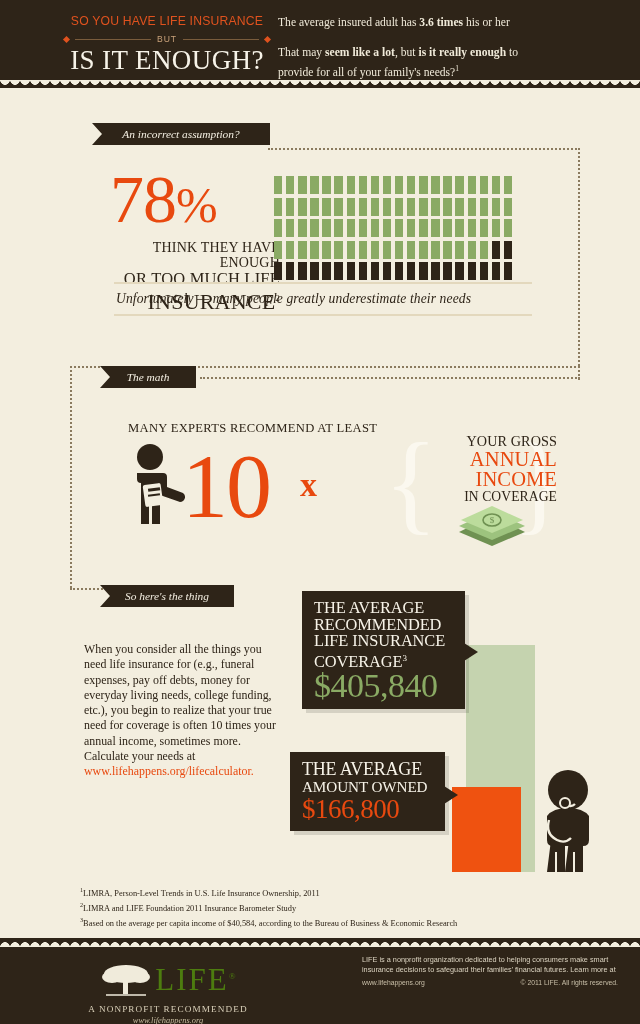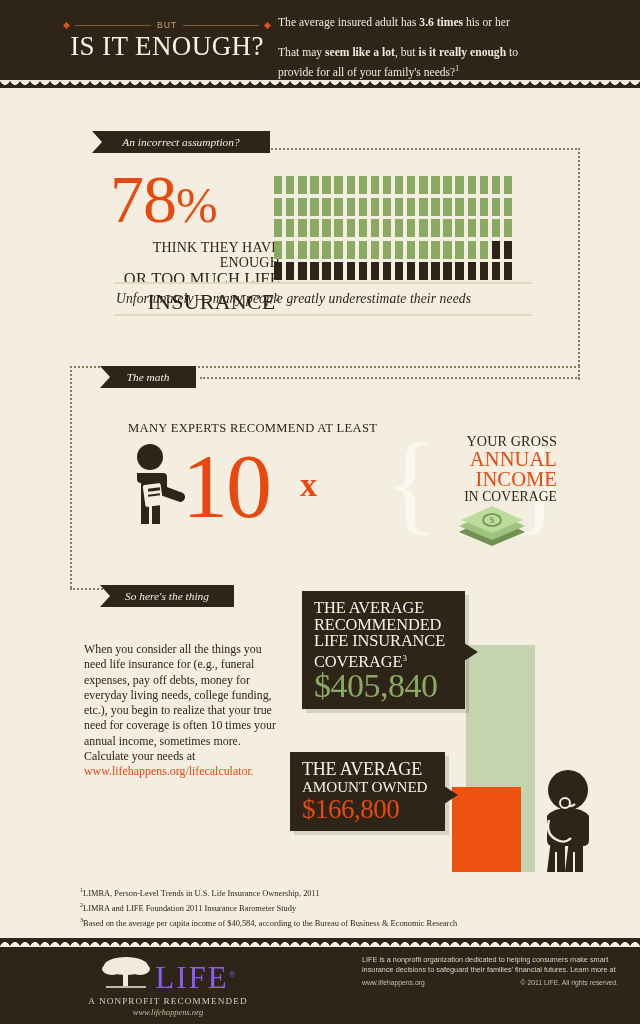--- a/index.html
+++ b/index.html
@@ -222,21 +222,21 @@
   }
   .footer-scallop {
     position: absolute; left: 0; top: 938px; width: 640px; height: 9px;
     background: radial-gradient(circle at 5px 9px, #f3eedf 4.6px, rgba(243,238,223,0) 5px);
     background-size: 10px 9px; background-repeat: repeat-x;
   }
   .logo-wrap { position: absolute; left: 68px; top: 954px; width: 200px; text-align: center; }
   .logo-row { display: flex; align-items: flex-end; justify-content: center; gap: 3px; }
   .logo-word {
     font-family: "Liberation Serif", serif;
-    font-size: 31px; line-height: 33px; color: #8b5cf6; letter-spacing: 2px;
+    font-size: 31px; line-height: 44px; color: #4d7c0f; letter-spacing: 2px;
   }
   .logo-word .reg { font-size: 9px; vertical-align: super; letter-spacing: 0; }
   .logo-sub1 {
     font-family: "Liberation Serif", serif;
     font-size: 9.2px; letter-spacing: 1.1px; color: #d8cfb8; margin-top: 2px;
   }
   .logo-sub2 {
     font-family: "Liberation Serif", serif;
     font-size: 8.4px; color: #c8bda2; margin-top: 2px; font-style: italic;
   }
@@ -248,20 +248,21 @@
   .foot-bottom { display: flex; justify-content: space-between; margin-top: 3px; }
   .foot-bottom span { font-size: 6.8px; color: #c9bfa8; }
 </style>
 </head>
 <body>
 
 <div class="page">
 
   <div class="header">
     <div class="hdr-left">
+      <div class="hdr-kicker">SO YOU HAVE LIFE INSURANCE</div>
       <div class="hdr-but-row">
         <span class="rule-dia"></span>
         <span class="rule-line"></span>
         <span class="hdr-but">BUT</span>
         <span class="rule-line"></span>
         <span class="rule-dia"></span>
       </div>
       <div class="hdr-title">IS IT ENOUGH?</div>
     </div>
 
@@ -274,21 +275,21 @@
   </div>
   <div class="scallop"></div>
 
   <div class="dotline-h" style="left:268px; top:148px; width:312px;"></div>
   <div class="dotline-v" style="left:578px; top:148px; height:218px;"></div>
   <div class="dotline-h" style="left:70px; top:366px; width:510px;"></div>
   <div class="dotline-v" style="left:70px; top:366px; height:222px;"></div>
   <div class="dotline-h" style="left:70px; top:588px; width:140px;"></div>
   <div class="dotline-v" style="left:578px; top:366px; height:14px;"></div>
 
-  <div class="banner" style="left:92px; top:131px; width:178px;">
+  <div class="banner" style="left:92px; top:123px; width:178px;">
     <span>An incorrect assumption?</span>
   </div>
 
   <div class="pct-block">
     <div class="pct-num">
       <span>78</span><span class="sym">%</span>
     </div>
     <div class="pct-cap">
       <div class="l1">THINK THEY HAVE ENOUGH</div>
       <div class="l2">OR TOO MUCH LIFE</div>

